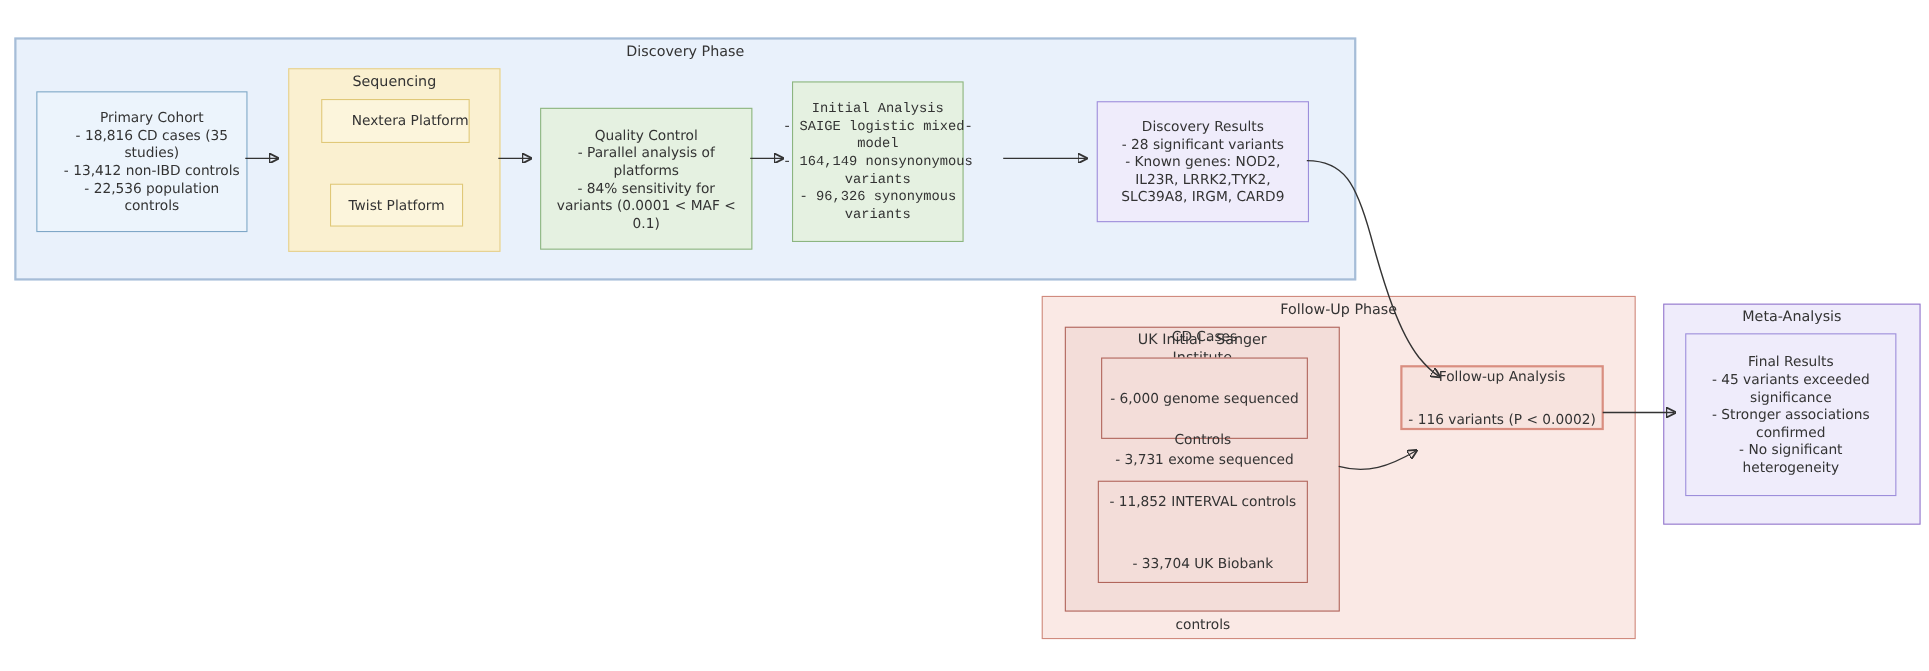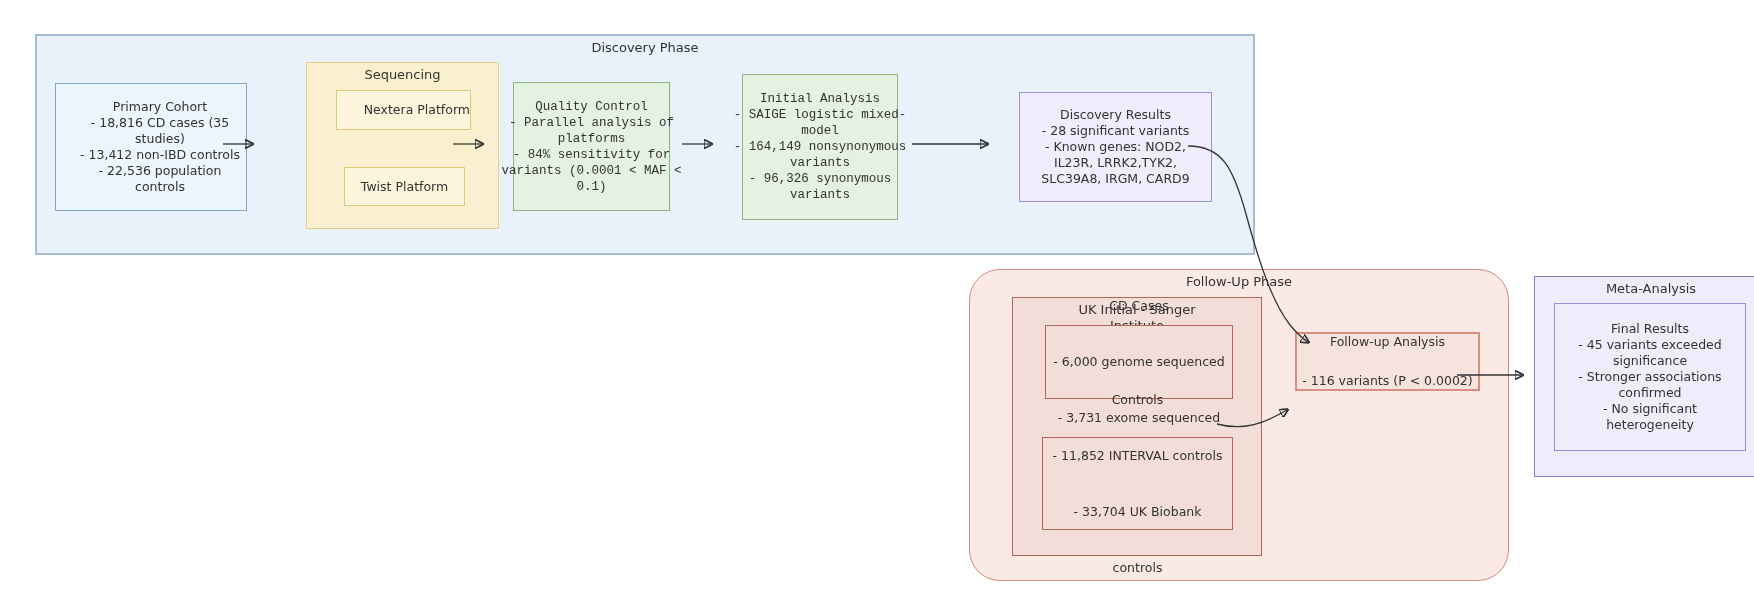--- a/index.html
+++ b/index.html
@@ -5,21 +5,21 @@
   html, body { margin: 0; padding: 0; background: #ffffff; }
   .canvas {
     position: relative;
     width: 1754px;
     height: 610px;
     background: #ffffff;
     font-family: "DejaVu Sans", "Liberation Sans", sans-serif;
     color: #333333;
     overflow: hidden;
   }
-  .container { position: absolute; box-sizing: border-box; margin-left: 22px; }
+  .container { position: absolute; box-sizing: border-box; }
   .ctitle {
     position: absolute;
     top: 4px; left: 0; right: 0;
     text-align: center;
     font-size: 13px;
     line-height: 16px;
     color: #333333;
   }
   .ctitle .tline { white-space: nowrap; }
   .node {
@@ -74,21 +74,21 @@
     <div class="container c-sequencing" style="left:247px; top:26px; width:193px; height:167px;">
       <div class="ctitle">Sequencing</div>
       <div class="node n-yellow" style="left:29px; top:27px; width:135px; height:40px;align-items:flex-end;">
           <div class="tline">Nextera Platform</div>
         </div>
       <div class="node n-yellow" style="left:37px; top:104px; width:121px; height:39px;">
           <div class="tline">Twist Platform</div>
         </div>
     </div>
 
-    <div class="node n-green" style="left:476px; top:46px; width:157px; height:129px;font-family:Liberation Mono, monospace;">
+    <div class="node n-green" style="left:476px; top:62px; width:193px; height:129px;">
         <div class="tline">Quality Control</div>
         <div class="tline">- Parallel analysis of</div>
         <div class="tline">platforms</div>
         <div class="tline">- 84% sensitivity for</div>
         <div class="tline">variants (0.0001 &lt; MAF &lt;</div>
         <div class="tline">0.1)</div>
       </div>
 
     <div class="node n-green" style="left:705px; top:38px; width:156px; height:146px;font-family:Liberation Mono, monospace;">
         <div class="tline">Initial Analysis</div>
@@ -102,21 +102,21 @@
 
     <div class="node n-purple" style="left:982px; top:56px; width:193px; height:110px;">
         <div class="tline">Discovery Results</div>
         <div class="tline">- 28 significant variants</div>
         <div class="tline">- Known genes: NOD2,</div>
         <div class="tline">IL23R, LRRK2,TYK2,</div>
         <div class="tline">SLC39A8, IRGM, CARD9</div>
       </div>
   </div>
 
-  <div class="container c-followup" style="left:947px; top:269px; width:540px; height:312px;border-radius:31px;">
+  <div class="container c-followup" style="left:947px; top:269px; width:540px; height:312px;">
     <div class="ctitle">Follow-Up Phase</div>
 
     <div class="container c-uk" style="left:20px; top:27px; width:250px; height:259px;">
       <div class="ctitle">
           <div class="tline">UK Initial - Sanger</div>
           <div class="tline">Institute</div>
         </div>
       <div class="node n-pinkinner" style="left:32px; top:27px; width:188px; height:74px;">
           <div class="tline">CD Cases</div>
           <div class="tline">- 6,000 genome sequenced</div>

